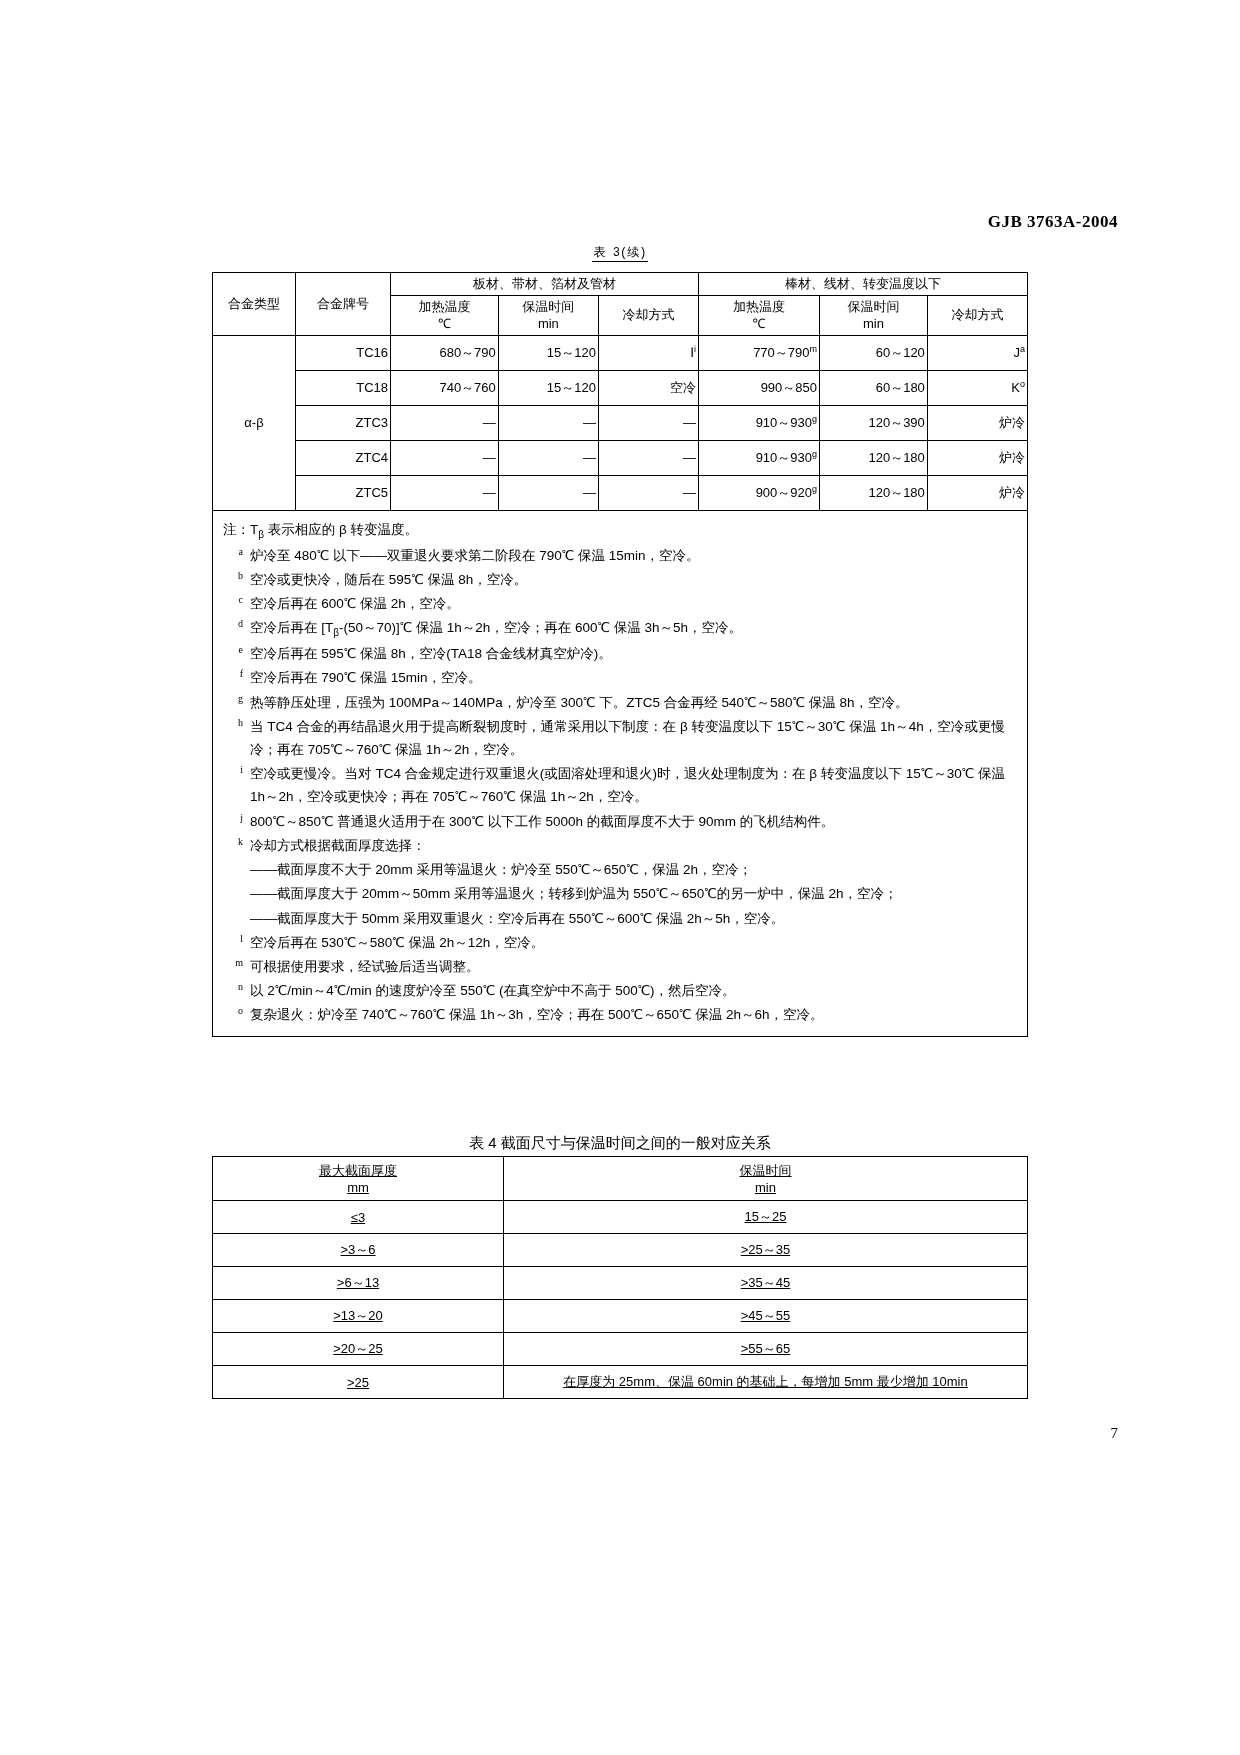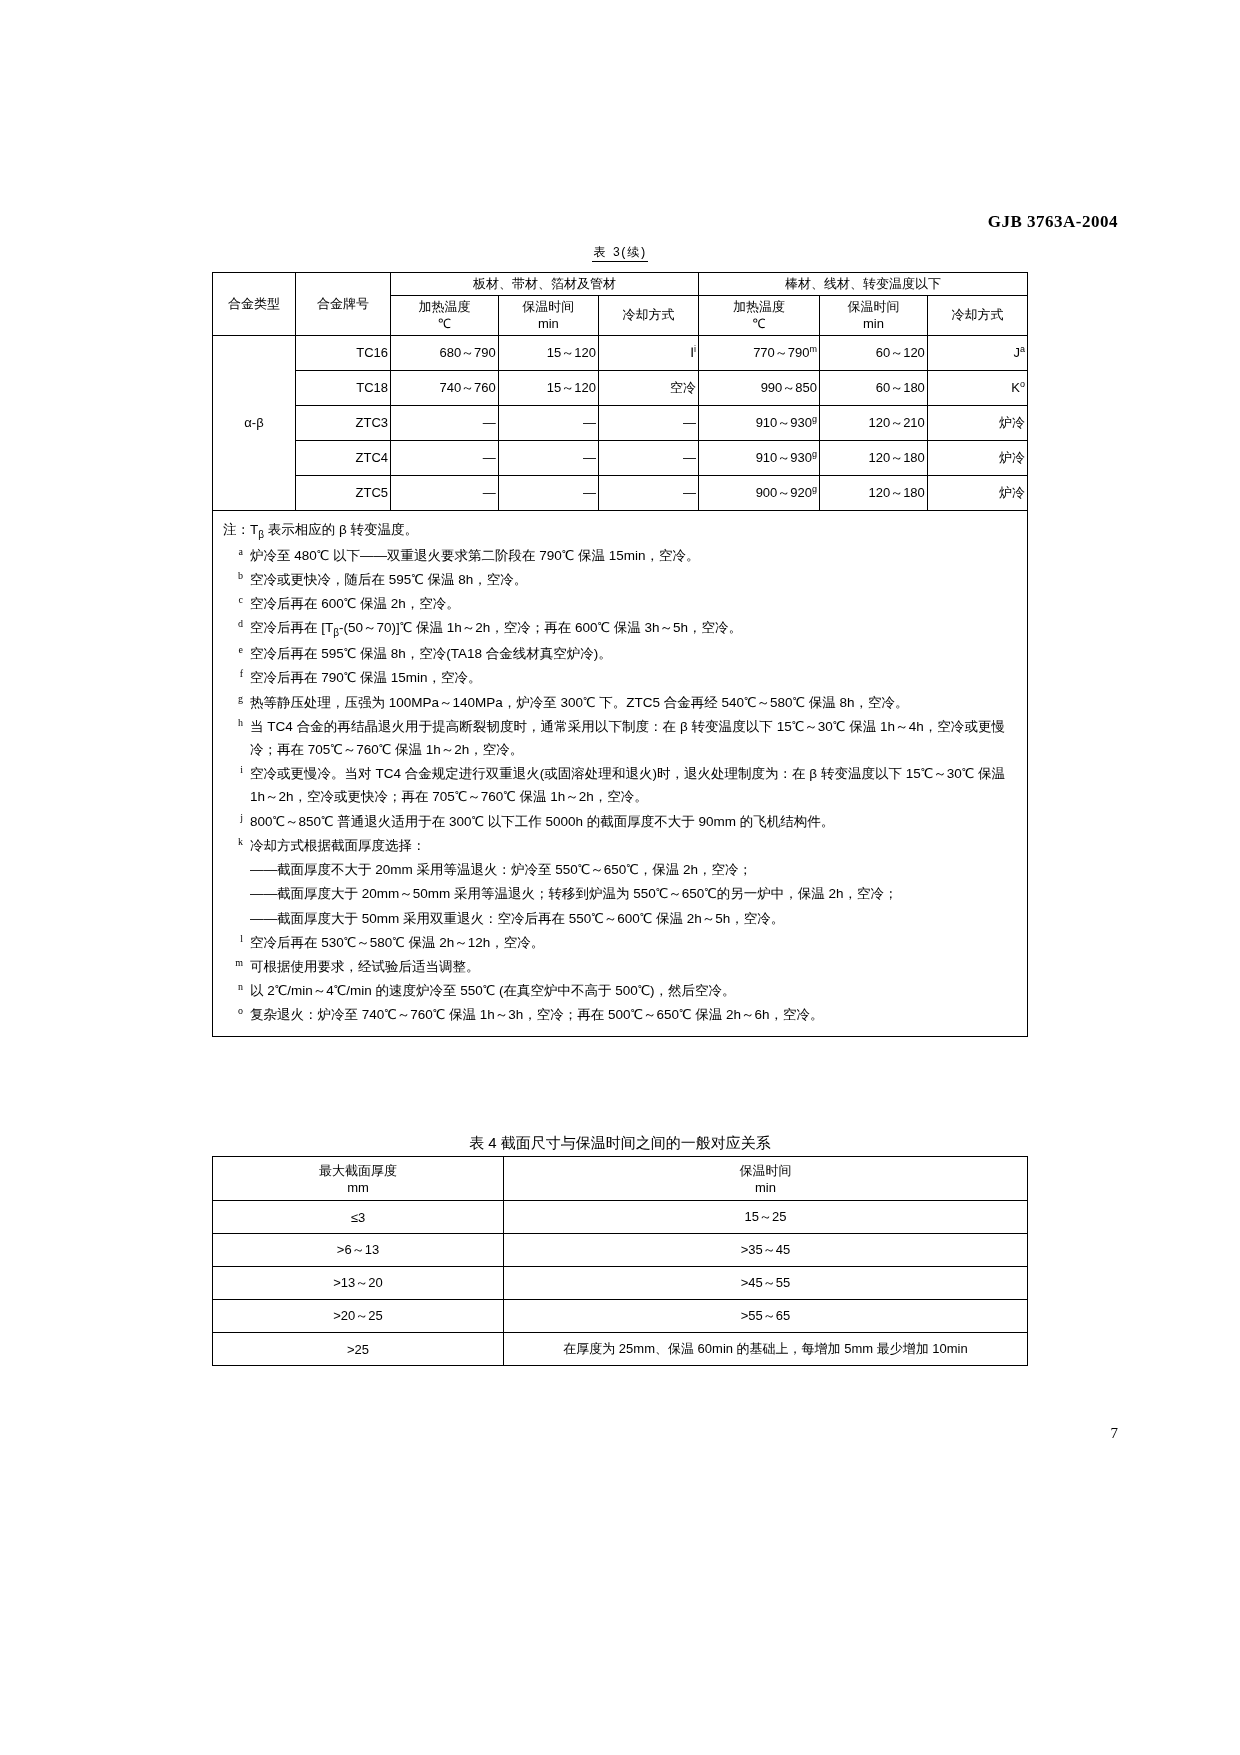--- a/index.html
+++ b/index.html
@@ -124,20 +124,21 @@
     top: 1134px;
     text-align: center;
     font-size: 15px;
     font-family: "Liberation Sans", sans-serif;
   }
   .t4-wrap {
     position: absolute;
     left: 212px;
     top: 1156px;
     width: 768px;
+    text-decoration: underline;
   }
   table.t4 {
     border-collapse: collapse;
     width: 816px;
     font-size: 13px;
     font-family: "Liberation Sans", sans-serif;
   }
   table.t4 th, table.t4 td {
     border: 1px solid #000;
     text-align: center;
@@ -215,21 +216,21 @@
             <td class="cell-h">990～850</td>
             <td class="cell-h">60～180</td>
             <td class="cell-h">K<span class="sup">o</span></td>
           </tr>
           <tr>
             <td class="cell-h">ZTC3</td>
             <td class="cell-h">—</td>
             <td class="cell-h">—</td>
             <td class="cell-h">—</td>
             <td class="cell-h">910～930<span class="sup">g</span></td>
-            <td class="cell-h">120～210</td>
+            <td class="cell-h">120～390</td>
             <td class="cell-h">炉冷</td>
           </tr>
           <tr>
             <td class="cell-h">ZTC4</td>
             <td class="cell-h">—</td>
             <td class="cell-h">—</td>
             <td class="cell-h">—</td>
             <td class="cell-h">910～930<span class="sup">g</span></td>
             <td class="cell-h">120～180</td>
             <td class="cell-h">炉冷</td>
@@ -338,20 +339,24 @@
             <span>min</span>
           </th>
         </tr>
       </thead>
       <tbody id="t4-body">
           <tr>
             <td class="c1">≤3</td>
             <td>15～25</td>
           </tr>
           <tr>
+            <td class="c1">&gt;3～6</td>
+            <td>&gt;25～35</td>
+          </tr>
+          <tr>
             <td class="c1">&gt;6～13</td>
             <td>&gt;35～45</td>
           </tr>
           <tr>
             <td class="c1">&gt;13～20</td>
             <td>&gt;45～55</td>
           </tr>
           <tr>
             <td class="c1">&gt;20～25</td>
             <td>&gt;55～65</td>

